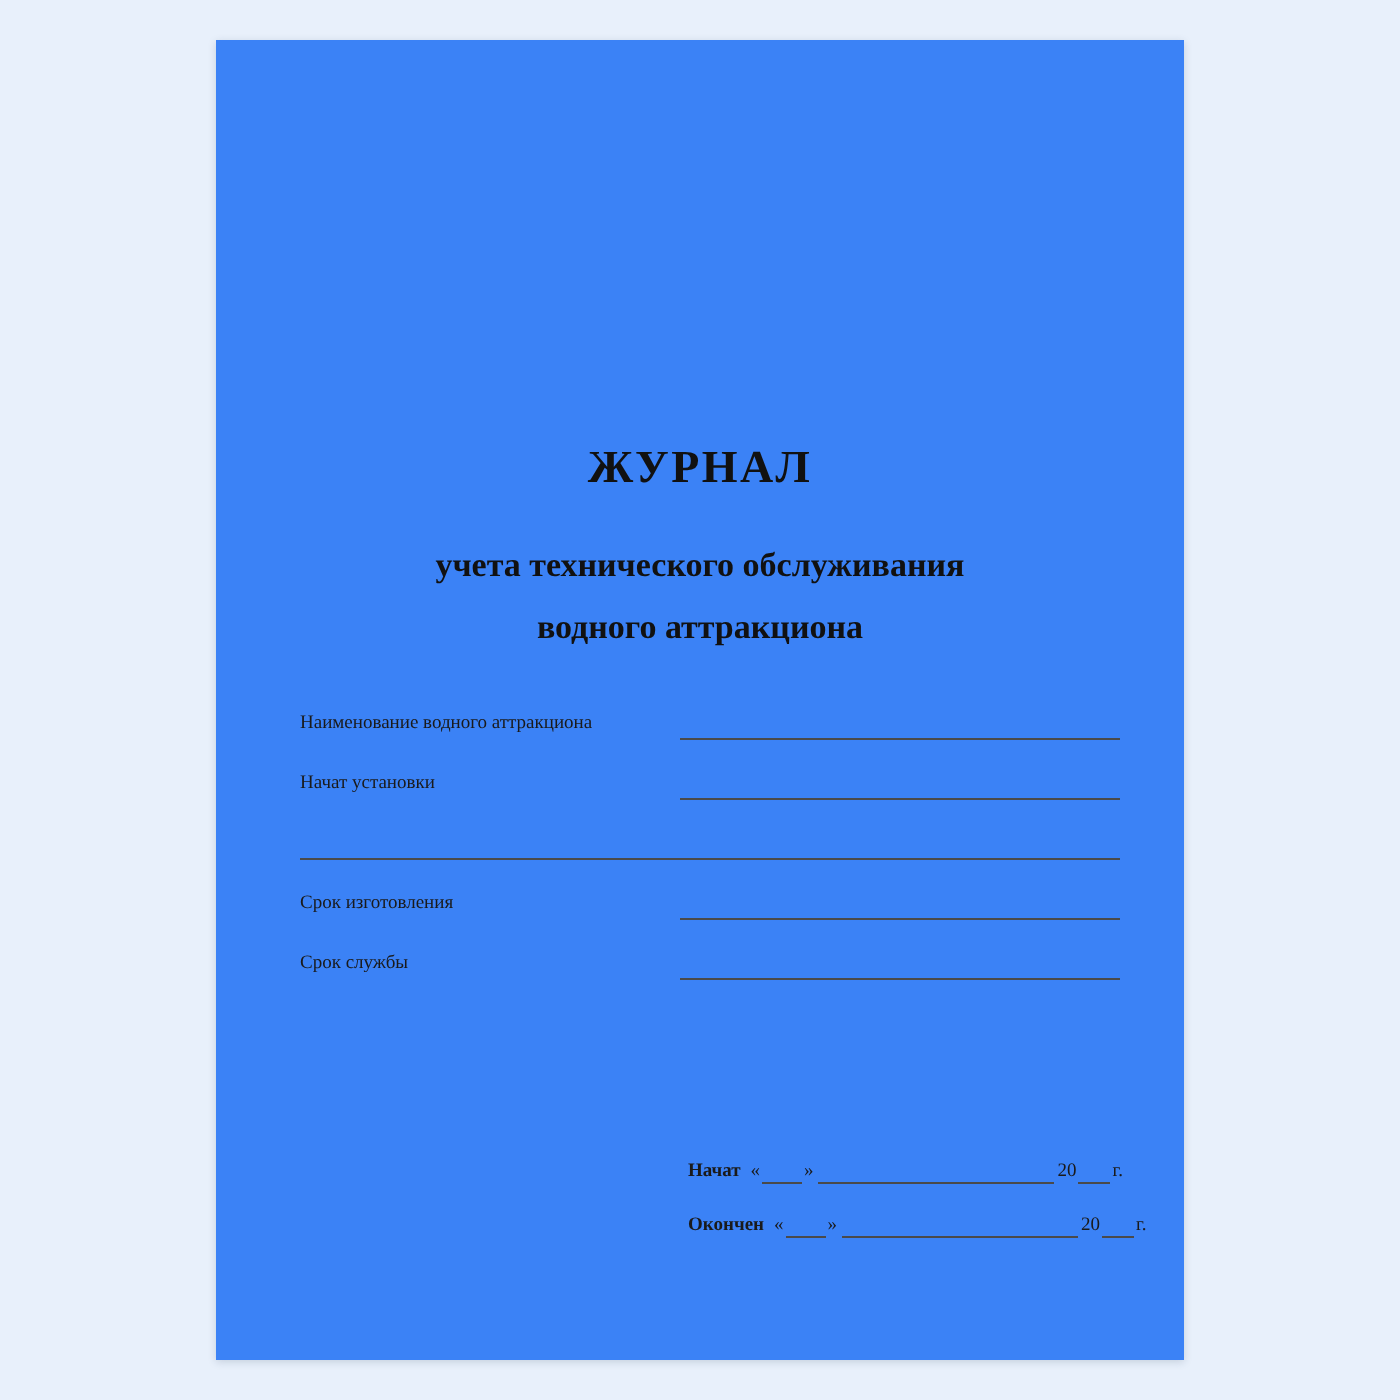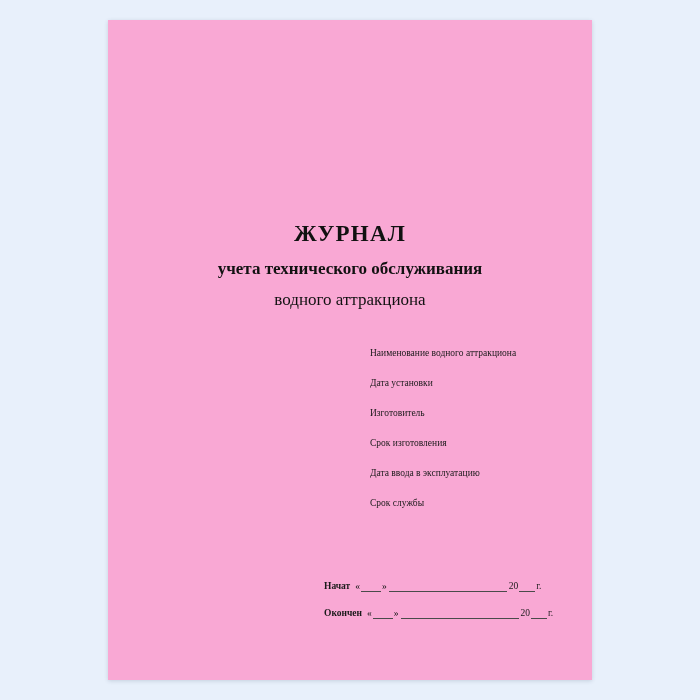--- a/index.html
+++ b/index.html
@@ -17,21 +17,21 @@
     position: relative;
     width: 700px;
     height: 700px;
   }
   .paper {
     position: absolute;
     left: 108px;
     top: 20px;
     width: 484px;
     height: 660px;
-    background: #f9a8d4;
+    background: #3b82f6;
     box-shadow: 0 1px 4px rgba(40,60,90,0.18);
   }
   .title-block {
     position: absolute;
     left: 0;
     top: 200px;
     width: 484px;
     text-align: center;
   }
   .title-main {
@@ -40,62 +40,61 @@
     font-size: 23px;
     letter-spacing: 1.2px;
     color: #111111;
     line-height: 1.25;
   }
   .title-sub1 {
     font-family: "Liberation Serif", serif;
     font-weight: bold;
     font-size: 17px;
     color: #111111;
-    margin-top: 9px;
+    margin-top: 23px;
     line-height: 1.3;
   }
   .title-sub2 {
     font-family: "Liberation Serif", serif;
-    font-weight: normal;
+    font-weight: bold;
     font-size: 17px;
     color: #111111;
     margin-top: 9px;
     line-height: 1.3;
   }
 
   .fields {
     position: absolute;
     left: 42px;
     top: 328px;
     width: 410px;
   }
   .field-row {
     display: flex;
-    align-items: flex-end;
+    align-items: center;
     height: 30px;
-    flex-direction: column;
   }
   .field-label {
     font-family: "Liberation Serif", serif;
     font-size: 9.5px;
     color: #1a1a1a;
     width: 190px;
     flex: 0 0 190px;
     padding-bottom: 2px;
     white-space: nowrap;
   }
   .field-line {
     flex: 1 1 auto;
     border-bottom: 1px solid #4a4a4a;
     height: 13px;
   }
 
   .bottom-block {
     position: absolute;
-    left: 216px;
+    left: 236px;
     top: 545px;
     width: 250px;
   }
   .bottom-row {
     display: flex;
     align-items: flex-end;
     height: 27px;
     font-family: "Liberation Serif", serif;
     font-size: 9.5px;
     color: #1a1a1a;
@@ -145,38 +144,33 @@
     </div>
 
     <div class="fields">
 
       <div class="field-row">
         <div class="field-label">Наименование водного аттракциона</div>
         <div class="field-line"></div>
       </div>
 
       <div class="field-row">
-        <div class="field-label">Дата установки</div>
-        <div class="field-line"></div>
-      </div>
-
-      <div class="field-row">
-        <div class="field-label">Изготовитель</div>
+        <div class="field-label">Начат установки</div>
+        <div class="field-line"></div>
+      </div>
+
+      <div class="field-row">
         <div class="field-line"></div>
       </div>
 
       <div class="field-row">
         <div class="field-label">Срок изготовления</div>
         <div class="field-line"></div>
       </div>
 
-      <div class="field-row">
-        <div class="field-label">Дата ввода в эксплуатацию</div>
-        <div class="field-line"></div>
-      </div>
 
       <div class="field-row">
         <div class="field-label">Срок службы</div>
         <div class="field-line"></div>
       </div>
 
     </div>
 
     <div class="bottom-block">
 

